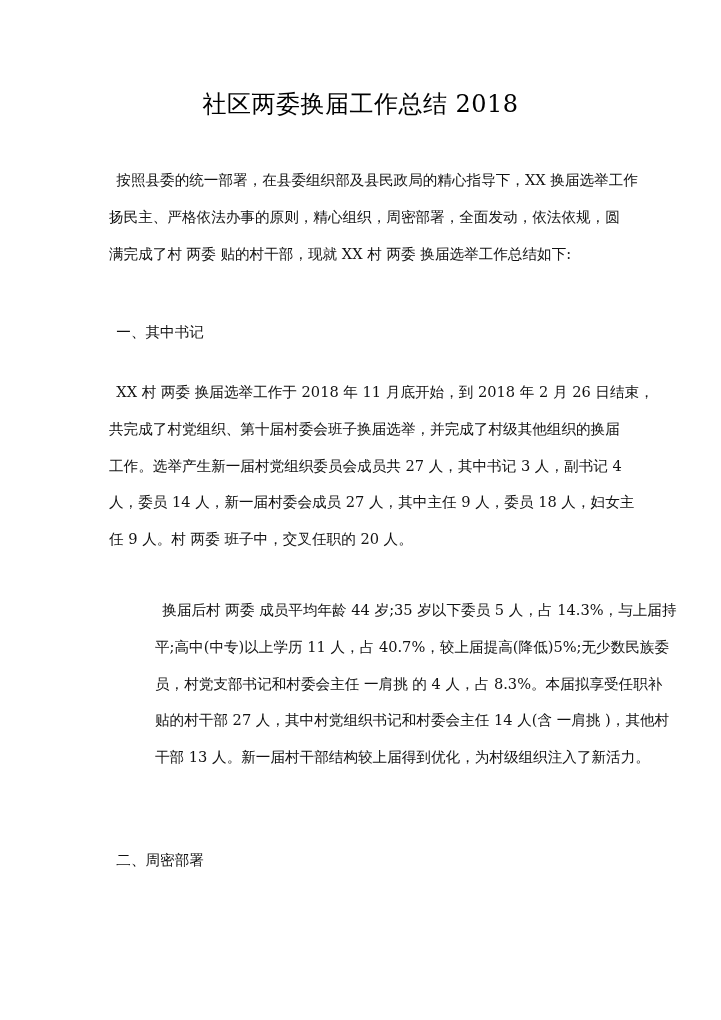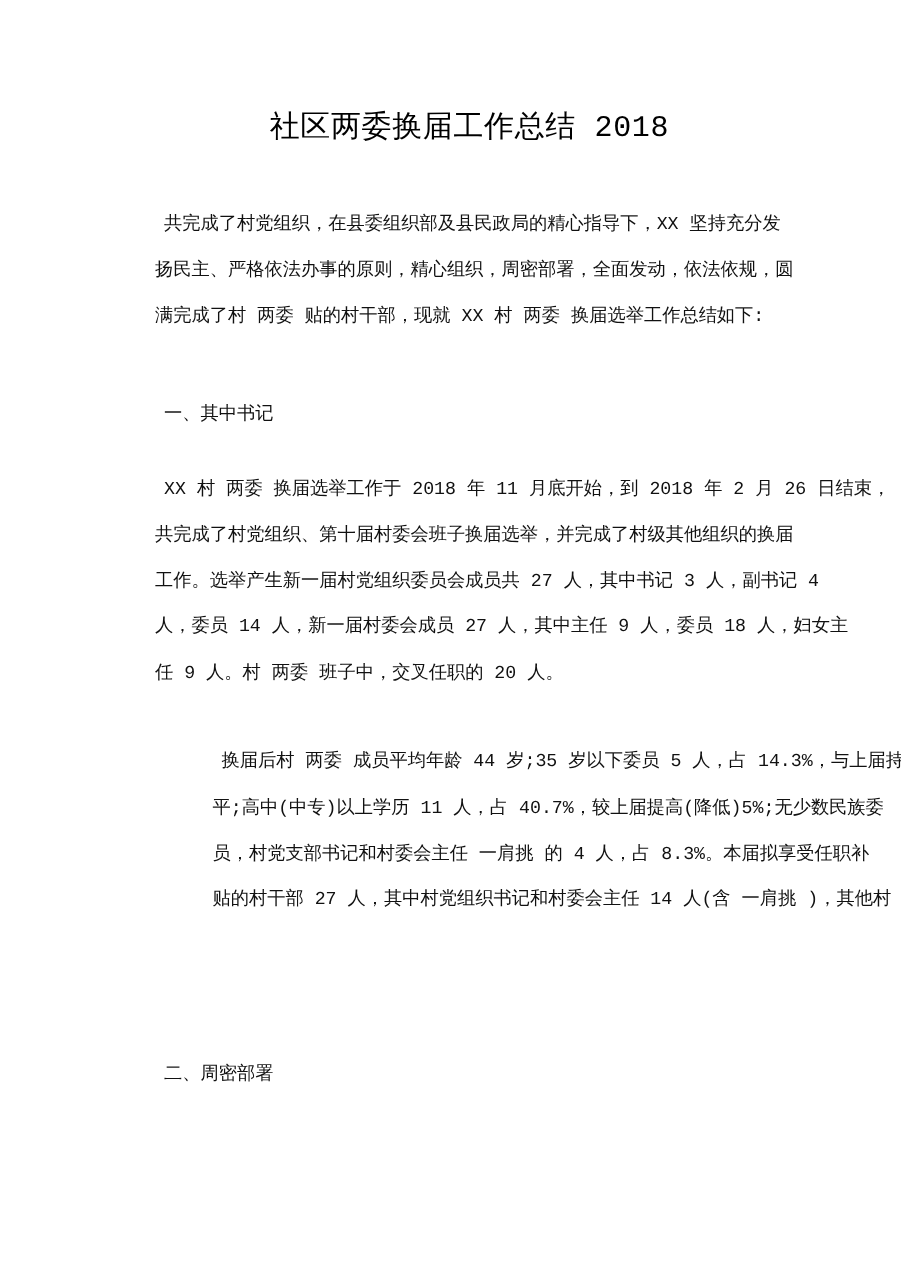--- a/index.html
+++ b/index.html
@@ -1,32 +1,32 @@
 <!DOCTYPE html>
 <html><head>
 <meta charset="utf-8">
 <style>
   html, body { margin: 0; padding: 0; background: #ffffff; }
   body { width: 721px; height: 1020px; position: relative; overflow: hidden;
          font-family: "DejaVu Serif", "Liberation Serif", serif; color: #111; }
-  .page { position: absolute; left: 15px; top: 0; width: 623px; height: 1020px; font-family: Liberation Mono, monospace; }
+  .page { position: absolute; left: 0; top: 0; width: 623px; height: 1020px; }
   .title { position: absolute; top: 86px; left: 0; width: 721px; text-align: center;
            font-size: 24px; line-height: 36px; letter-spacing: 0.5px; color: #000; }
   .body { position: absolute; left: 109px; width: 504px; font-size: 14.6px;
           line-height: 36.8px; text-align: justify; text-align-last: left; color: #111; }
   .line { display: block; white-space: nowrap; }
 </style>
 </head>
 <body>
 
 <div class="page">
   <div class="title">社区两委换届工作总结 2018</div>
 
   <div class="body" style="top:162px;">
-    <span class="line" style="text-indent:0.5em;">共完成了村党组织，在县委组织部及县民政局的精心指导下，XX 坚持充分发</span>
+    <span class="line" style="text-indent:0.5em;">按照县委的统一部署，在县委组织部及县民政局的精心指导下，XX 换届选举工作</span>
     <span class="line">扬民主、严格依法办事的原则，精心组织，周密部署，全面发动，依法依规，圆</span>
     <span class="line">满完成了村 两委 贴的村干部，现就 XX 村 两委 换届选举工作总结如下:</span>
   </div>
 
   <div class="body" style="top:314px;">
     <span class="line" style="text-indent:0.5em;">一、其中书记</span>
   </div>
 
   <div class="body" style="top:374px;">
     <span class="line" style="text-indent:0.5em;">XX 村 两委 换届选举工作于 2018 年 11 月底开始，到 2018 年 2 月 26 日结束，</span>
@@ -34,18 +34,19 @@
     <span class="line">工作。选举产生新一届村党组织委员会成员共 27 人，其中书记 3 人，副书记 4</span>
     <span class="line">人，委员 14 人，新一届村委会成员 27 人，其中主任 9 人，委员 18 人，妇女主</span>
     <span class="line">任 9 人。村 两委 班子中，交叉任职的 20 人。</span>
   </div>
 
   <div class="body" style="top:592px;margin-left:46px;">
     <span class="line" style="text-indent:0.5em;">换届后村 两委 成员平均年龄 44 岁;35 岁以下委员 5 人，占 14.3%，与上届持</span>
     <span class="line">平;高中(中专)以上学历 11 人，占 40.7%，较上届提高(降低)5%;无少数民族委</span>
     <span class="line">员，村党支部书记和村委会主任 一肩挑 的 4 人，占 8.3%。本届拟享受任职补</span>
     <span class="line">贴的村干部 27 人，其中村党组织书记和村委会主任 14 人(含 一肩挑 )，其他村</span>
+    <span class="line">干部 13 人。新一届村干部结构较上届得到优化，为村级组织注入了新活力。</span>
   </div>
 
   <div class="body" style="top:842px;">
     <span class="line" style="text-indent:0.5em;">二、周密部署</span>
   </div>
 </div>
 
 </body></html>

